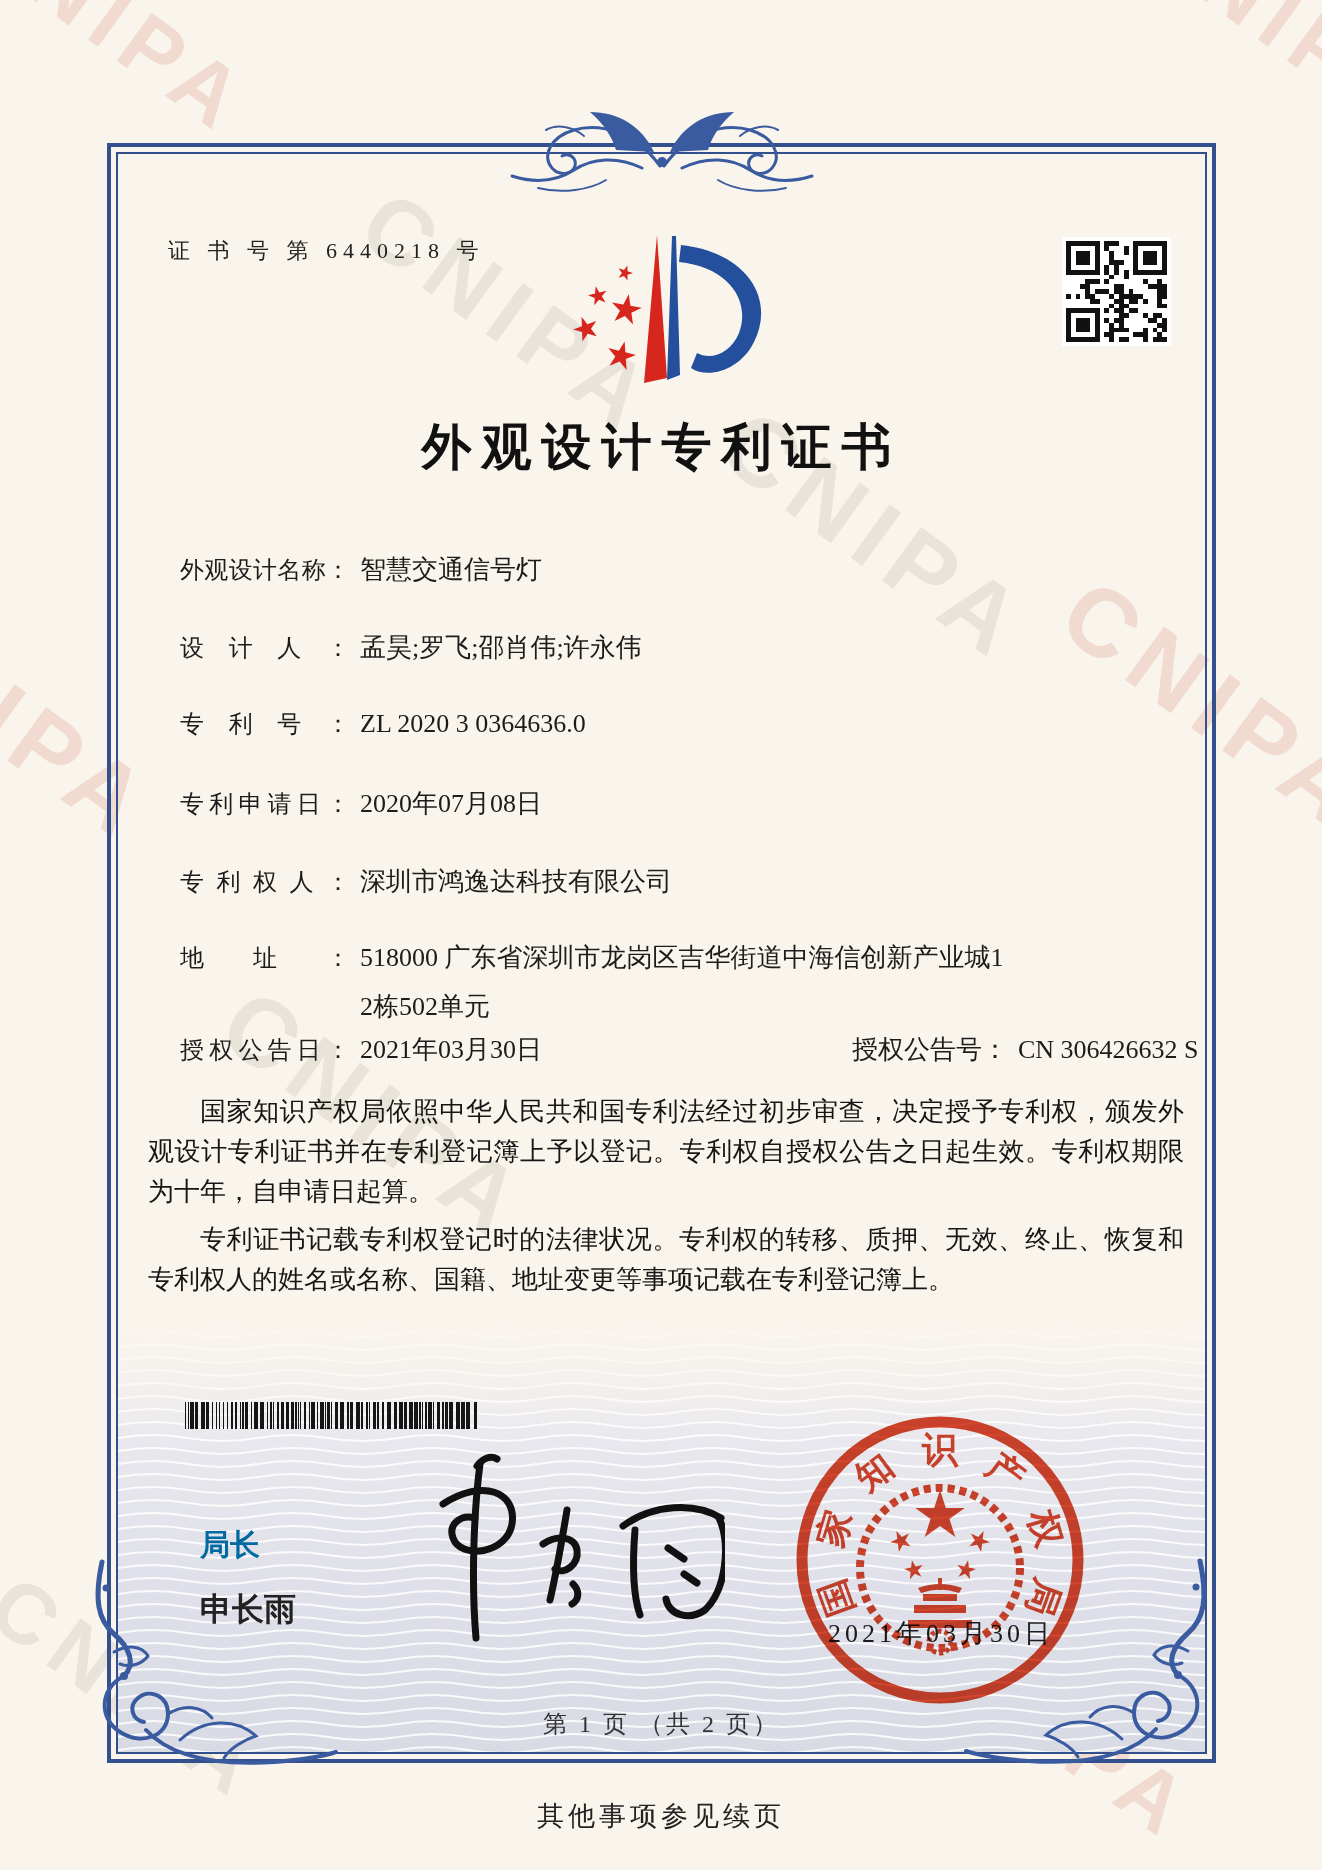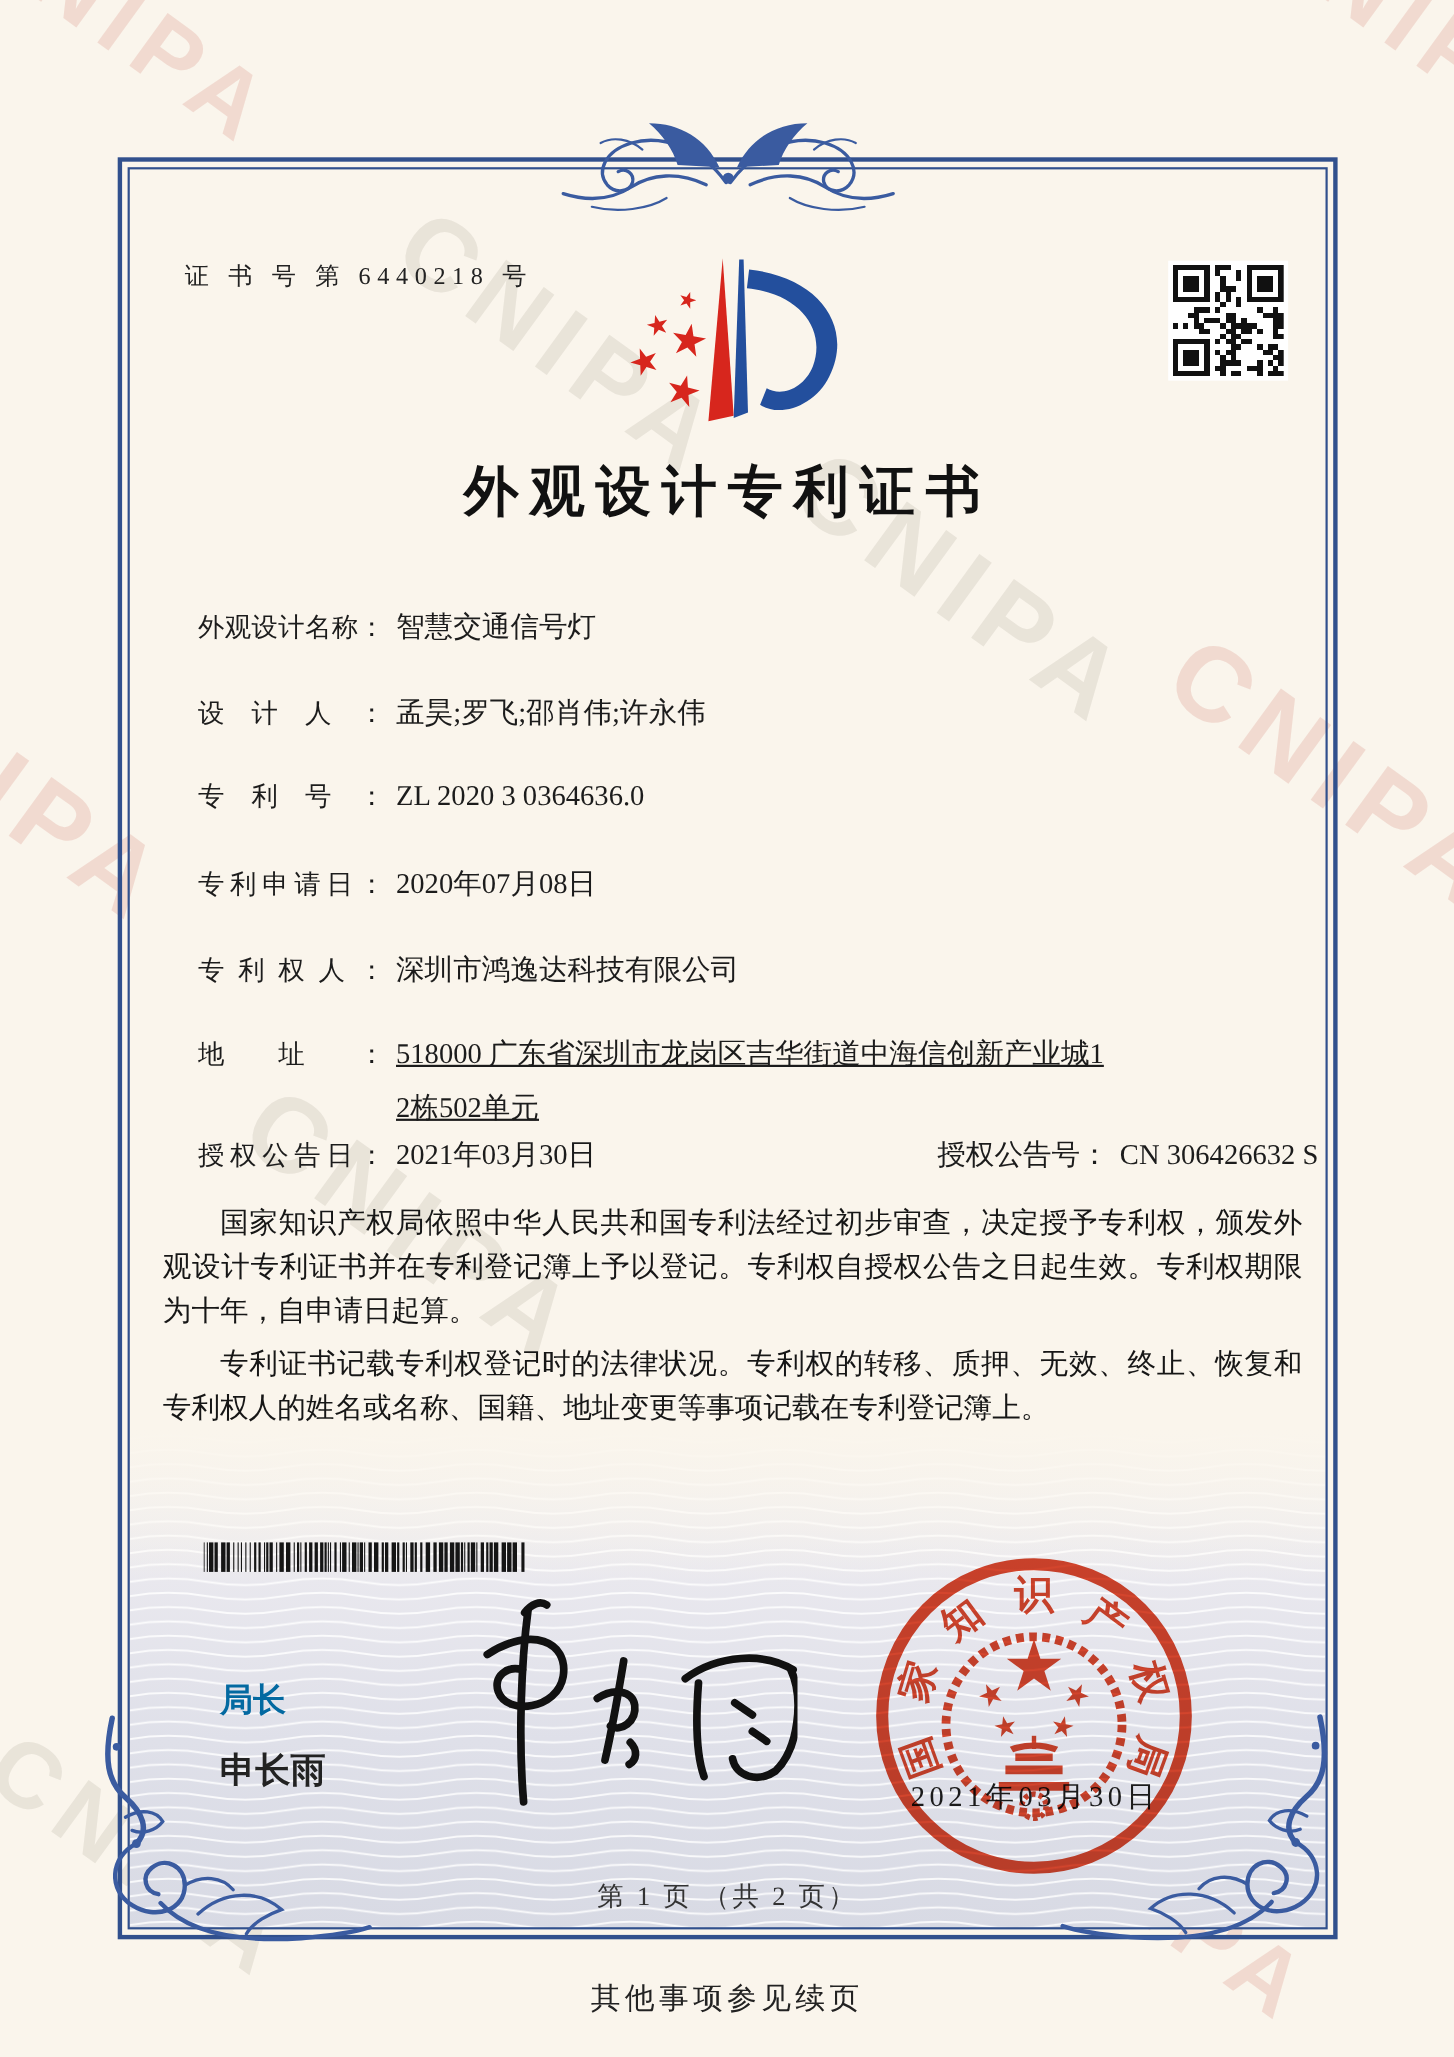--- a/index.html
+++ b/index.html
@@ -266,21 +266,21 @@
   </div>
   <div class="row" style="top:708px;">
     <span class="lab">专利号：</span><span class="val">ZL 2020 3 0364636.0</span>
   </div>
   <div class="row" style="top:786px;">
     <span class="lab">专利申请日：</span><span class="val">2020年07月08日</span>
   </div>
   <div class="row" style="top:864px;">
     <span class="lab">专利权人：</span><span class="val">深圳市鸿逸达科技有限公司</span>
   </div>
-  <div class="row" style="top:940px;text-decoration:underline;">
+  <div class="row" style="top:940px;">
     <span class="lab">地址：</span><span class="val">518000 广东省深圳市龙岗区吉华街道中海信创新产业城1</span>
     <span class="addr-l2">2栋502单元</span>
   </div>
   <div class="row" style="top:1032px;width:1000px;">
     <span class="lab">授权公告日：</span><span class="val">2021年03月30日</span>
     <span class="grant-right">
       <span>授权公告号：</span><span class="val">CN 306426632 S</span>
     </span>
   </div>
 

